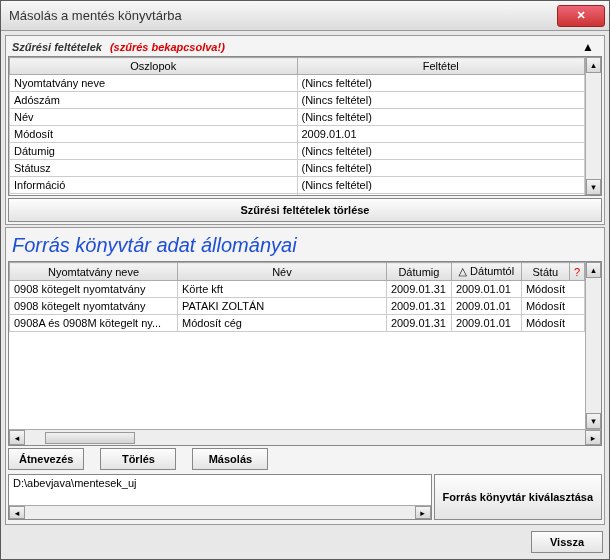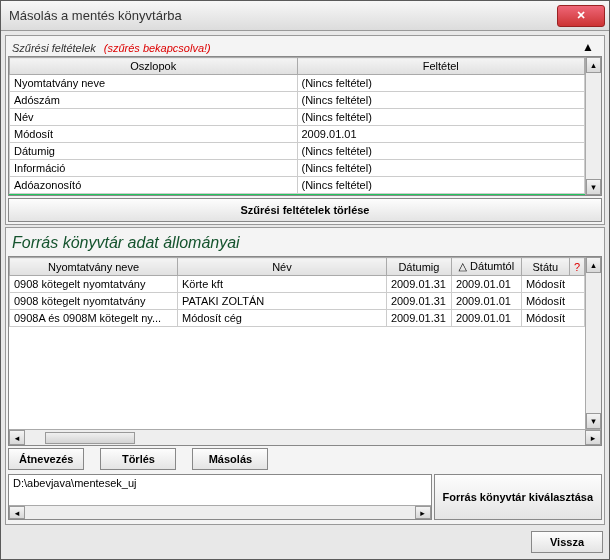--- a/index.html
+++ b/index.html
@@ -3,34 +3,34 @@
 <meta charset="utf-8">
 <style>
 *{box-sizing:border-box;margin:0;padding:0;font-family:Tahoma,Arial,sans-serif;font-size:11px;}
 body{background:#d4d0c8;width:610px;height:560px;overflow:hidden;}
 .window{width:610px;height:560px;border:1px solid #5a5a5a;background:#e8e8e8;display:flex;flex-direction:column;}
 .titlebar{height:30px;background:linear-gradient(#f7f7f7,#dcdcdc);border-bottom:1px solid #999;display:flex;align-items:center;padding:0 0 0 8px;}
 .titlebar .title{flex:1;color:#333;font-size:13px;}
 .closebtn{width:48px;height:22px;margin-right:4px;border-radius:3px;background:linear-gradient(#e67,#c33);border:1px solid #922;display:flex;align-items:center;justify-content:center;color:#fff;font-weight:bold;font-size:12px;cursor:default;}
 .content{flex:1;padding:4px;display:flex;flex-direction:column;gap:2px;}
 .panel{border:1px solid #999;background:#f4f4f4;padding:2px;}
-.filter-head{display:flex;align-items:flex-end;font-size:14px;font-style:italic;padding:2px 4px;}
+.filter-head{display:flex;align-items:center;font-size:14px;font-style:italic;padding:2px 4px;font-weight:bold;}
 .filter-head .lbl{color:#333;}
 .filter-head .on{color:#d00;margin-left:8px;}
 .filter-head .caret{margin-left:auto;font-size:12px;padding:0 4px;}
-.tblwrap{border:1px solid #888;background:#22c55e;height:140px;display:flex;}
+.tblwrap{border:1px solid #888;background:#3b82f6;height:140px;display:flex;}
 .tblinner{flex:1;overflow:hidden;}
 table{width:100%;border-collapse:collapse;}
 th{background:linear-gradient(#f4f4f4,#e0e0e0);border:1px solid #aaa;font-weight:normal;padding:2px 4px;text-align:center;}
 td{border:1px solid #ccc;padding:1px 4px;background:#fff;height:17px;}
 .vscroll{width:16px;background:#e8e8e8;border-left:1px solid #aaa;display:flex;flex-direction:column;}
 .vbtn{height:16px;background:linear-gradient(#f4f4f4,#d8d8d8);border:1px solid #999;font-size:9px;display:flex;align-items:center;justify-content:center;}
 .vtrack{flex:1;background:#eee;}
 .clearbtn{margin-top:2px;border:1px solid #888;background:linear-gradient(#fdfdfd,#e4e4e4);text-align:center;padding:5px;font-weight:bold;}
-.src-head{font-size:16px;font-style:italic;padding:4px;color:#14532d;}
+.src-head{font-size:20px;font-style:italic;padding:4px;color:#1d4ed8;}
 .srcwrap{border:1px solid #888;background:#fff;flex:1;display:flex;flex-direction:column;min-height:180px;}
 .srcinner{flex:1;display:flex;overflow:hidden;}
 .srcinner table{width:100%;}
 .srcinner th{font-weight:normal;white-space:nowrap;}
 .srcinner td{white-space:nowrap;overflow:hidden;}
 .help{color:#d00;font-weight:bold;}
 .hscroll{height:16px;background:#e8e8e8;border-top:1px solid #aaa;display:flex;}
 .hbtn{width:16px;background:linear-gradient(#f4f4f4,#d8d8d8);border:1px solid #999;font-size:9px;display:flex;align-items:center;justify-content:center;}
 .htrack{flex:1;background:#eee;display:flex;align-items:center;}
 .hthumb{width:90px;height:12px;margin-left:20px;background:linear-gradient(#f0f0f0,#d4d4d4);border:1px solid #999;}
@@ -81,20 +81,24 @@
             <tr>
                   <td>Név</td>
                   <td>(Nincs feltétel)</td>
                 </tr>
             <tr>
                   <td>Módosít</td>
                   <td>2009.01.01</td>
                 </tr>
             <tr>
                   <td>Dátumig</td>
+                  <td>(Nincs feltétel)</td>
+                </tr>
+            <tr>
+                  <td>Státusz</td>
                   <td>(Nincs feltétel)</td>
                 </tr>
             <tr>
                   <td>Információ</td>
                   <td>(Nincs feltétel)</td>
                 </tr>
             <tr>
                   <td>Adóazonosító</td>
                   <td>(Nincs feltétel)</td>
                 </tr>

